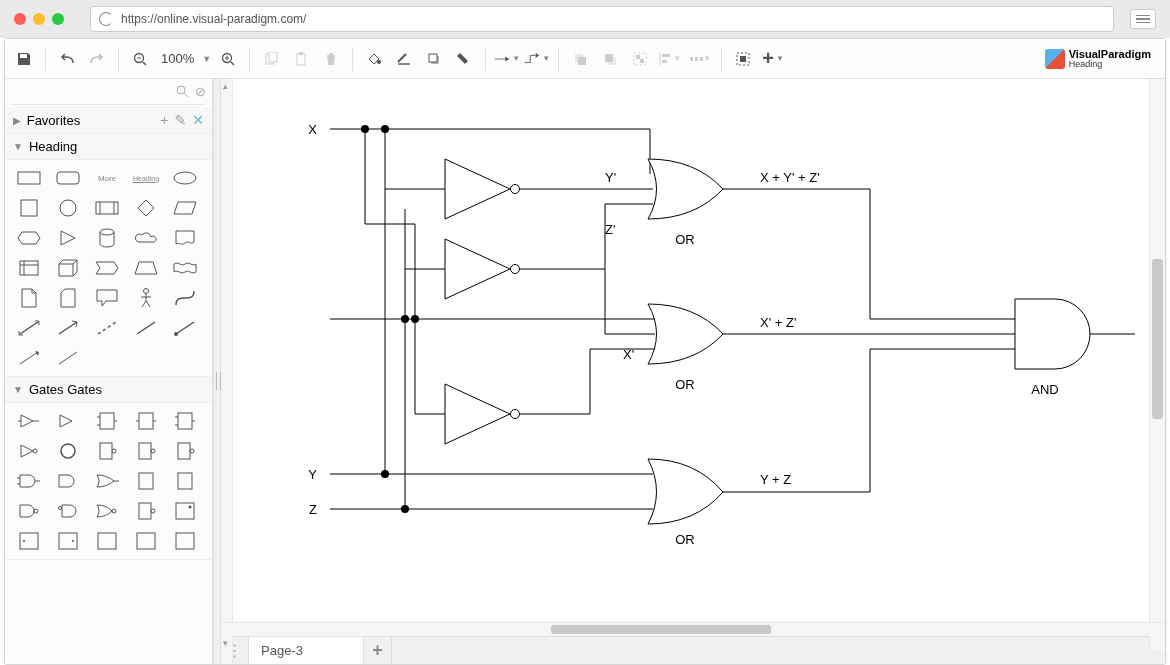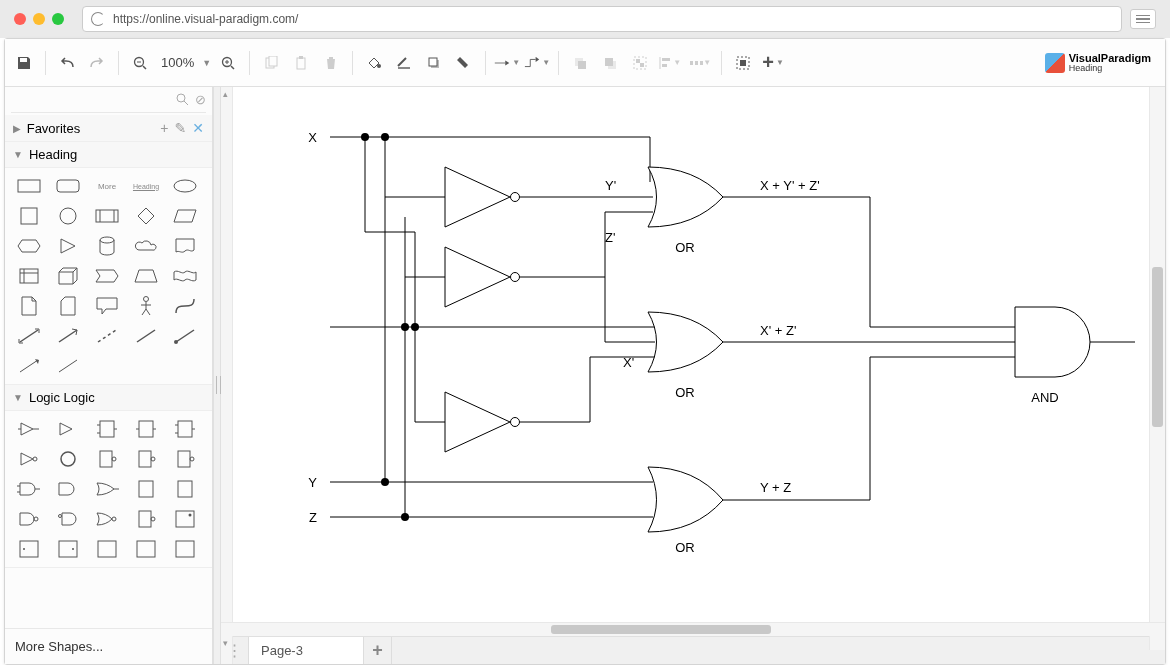--- a/index.html
+++ b/index.html
@@ -1,25 +1,25 @@
 <!DOCTYPE html>
 <html><head>
 <meta charset="utf-8">
 <style>
 *{box-sizing:border-box;margin:0;padding:0;font-family:Arial,Helvetica,sans-serif}
 body{background:#fff;width:1170px;height:665px;overflow:hidden;position:relative}
-.chrome{height:38px;background:#eaeaea;display:flex;align-items:center;padding:0 14px;gap:8px}
+.chrome{height:38px;background:#eaeaea;display:flex;align-items:center;padding:0 14px;gap:16px}
 .traffic{display:flex;gap:7px;margin-right:10px}
 .dot{width:12px;height:12px;border-radius:50%}
 .url-bar{flex:1;background:#fff;border:1px solid #ccc;border-radius:4px;height:26px;display:flex;align-items:center;padding:0 8px;font-size:12px;color:#555;gap:8px}
 .reload{width:14px;height:14px;border:1.5px solid #888;border-radius:50%;border-right-color:transparent;position:relative}
 .menu-btn{width:26px;height:20px;border:1px solid #ccc;border-radius:3px;display:flex;flex-direction:column;justify-content:center;align-items:center;gap:2px;background:#fff}
 .menu-btn span{width:14px;height:1.5px;background:#888}
 .app{display:flex;height:627px;border:1px solid #d4d4d4;margin:0 4px 4px 4px;border-radius:3px;position:relative;flex-direction:column;box-shadow:0 1px 3px rgba(0,0,0,0.1)}
-.toolbar{height:48px;background:#fdfdfd;border-bottom:1px solid #e0e0e0;display:flex;align-items:center;padding:0 6px;gap:4px}
+.toolbar{height:40px;background:#fdfdfd;border-bottom:1px solid #e0e0e0;display:flex;align-items:center;padding:0 6px;gap:4px}
 .tbtn{width:26px;height:26px;display:flex;align-items:center;justify-content:center;color:#666;cursor:pointer;border-radius:2px}
 .tsep{width:1px;height:24px;background:#e0e0e0;margin:0 4px}
 .zoom{font-size:13px;color:#444;padding:0 4px}
 .brand{margin-left:auto;display:flex;gap:4px;font-size:12px;padding-right:8px}
 .brand-logo{width:20px;height:20px;border-radius:3px;background:linear-gradient(135deg,#5ab0e8 50%,#e8503a 50%);position:relative}
 .brand-text{line-height:1}
 .brand-text .b1{font-weight:bold;font-size:11px}
 .brand-text .b2{font-size:9px;color:#333}
 .main{display:flex;flex:1;min-height:0}
 .side{width:208px;background:#fcfcfc;border-right:1px solid #e0e0e0;display:flex;flex-direction:column;font-size:13px;overflow:hidden}
@@ -398,21 +398,21 @@
             </svg>
           </div>
         <div class="pitem">
             <svg width="24" height="18">
               <line x1="3" y1="15" x2="21" y2="3" stroke="#555"></line>
             </svg>
           </div>
       </div>
       <div class="side-head">
         <span class="tri">▼</span>
-        <span>Logic Logic</span>
+        <span>Gates Gates</span>
       </div>
       <div class="palette">
         <div class="pitem">
             <svg width="22" height="16">
               <path d="M3 2v12l12-6z" fill="none" stroke="#555"></path>
               <line x1="0" y1="8" x2="3" y2="8" stroke="#555"></line>
               <line x1="15" y1="8" x2="21" y2="8" stroke="#555"></line>
             </svg>
           </div>
         <div class="pitem">
@@ -552,21 +552,20 @@
             <svg width="20" height="18">
               <rect x="1" y="1" width="18" height="16" fill="none" stroke="#555"></rect>
             </svg>
           </div>
         <div class="pitem">
             <svg width="20" height="18">
               <rect x="1" y="1" width="18" height="16" fill="none" stroke="#555"></rect>
             </svg>
           </div>
       </div>
-      <div class="more"><span>More Shapes...</span></div>
     </div>
     <div class="splitter"></div>
 
     <div class="canvas-wrap">
       <div class="gutter">
         <span class="gtri" style="top:2px">▴</span>
         <span class="gtri" style="bottom:16px">▾</span>
       </div>
       <div class="canvas">
         <svg class="diagram" width="920" height="540">

